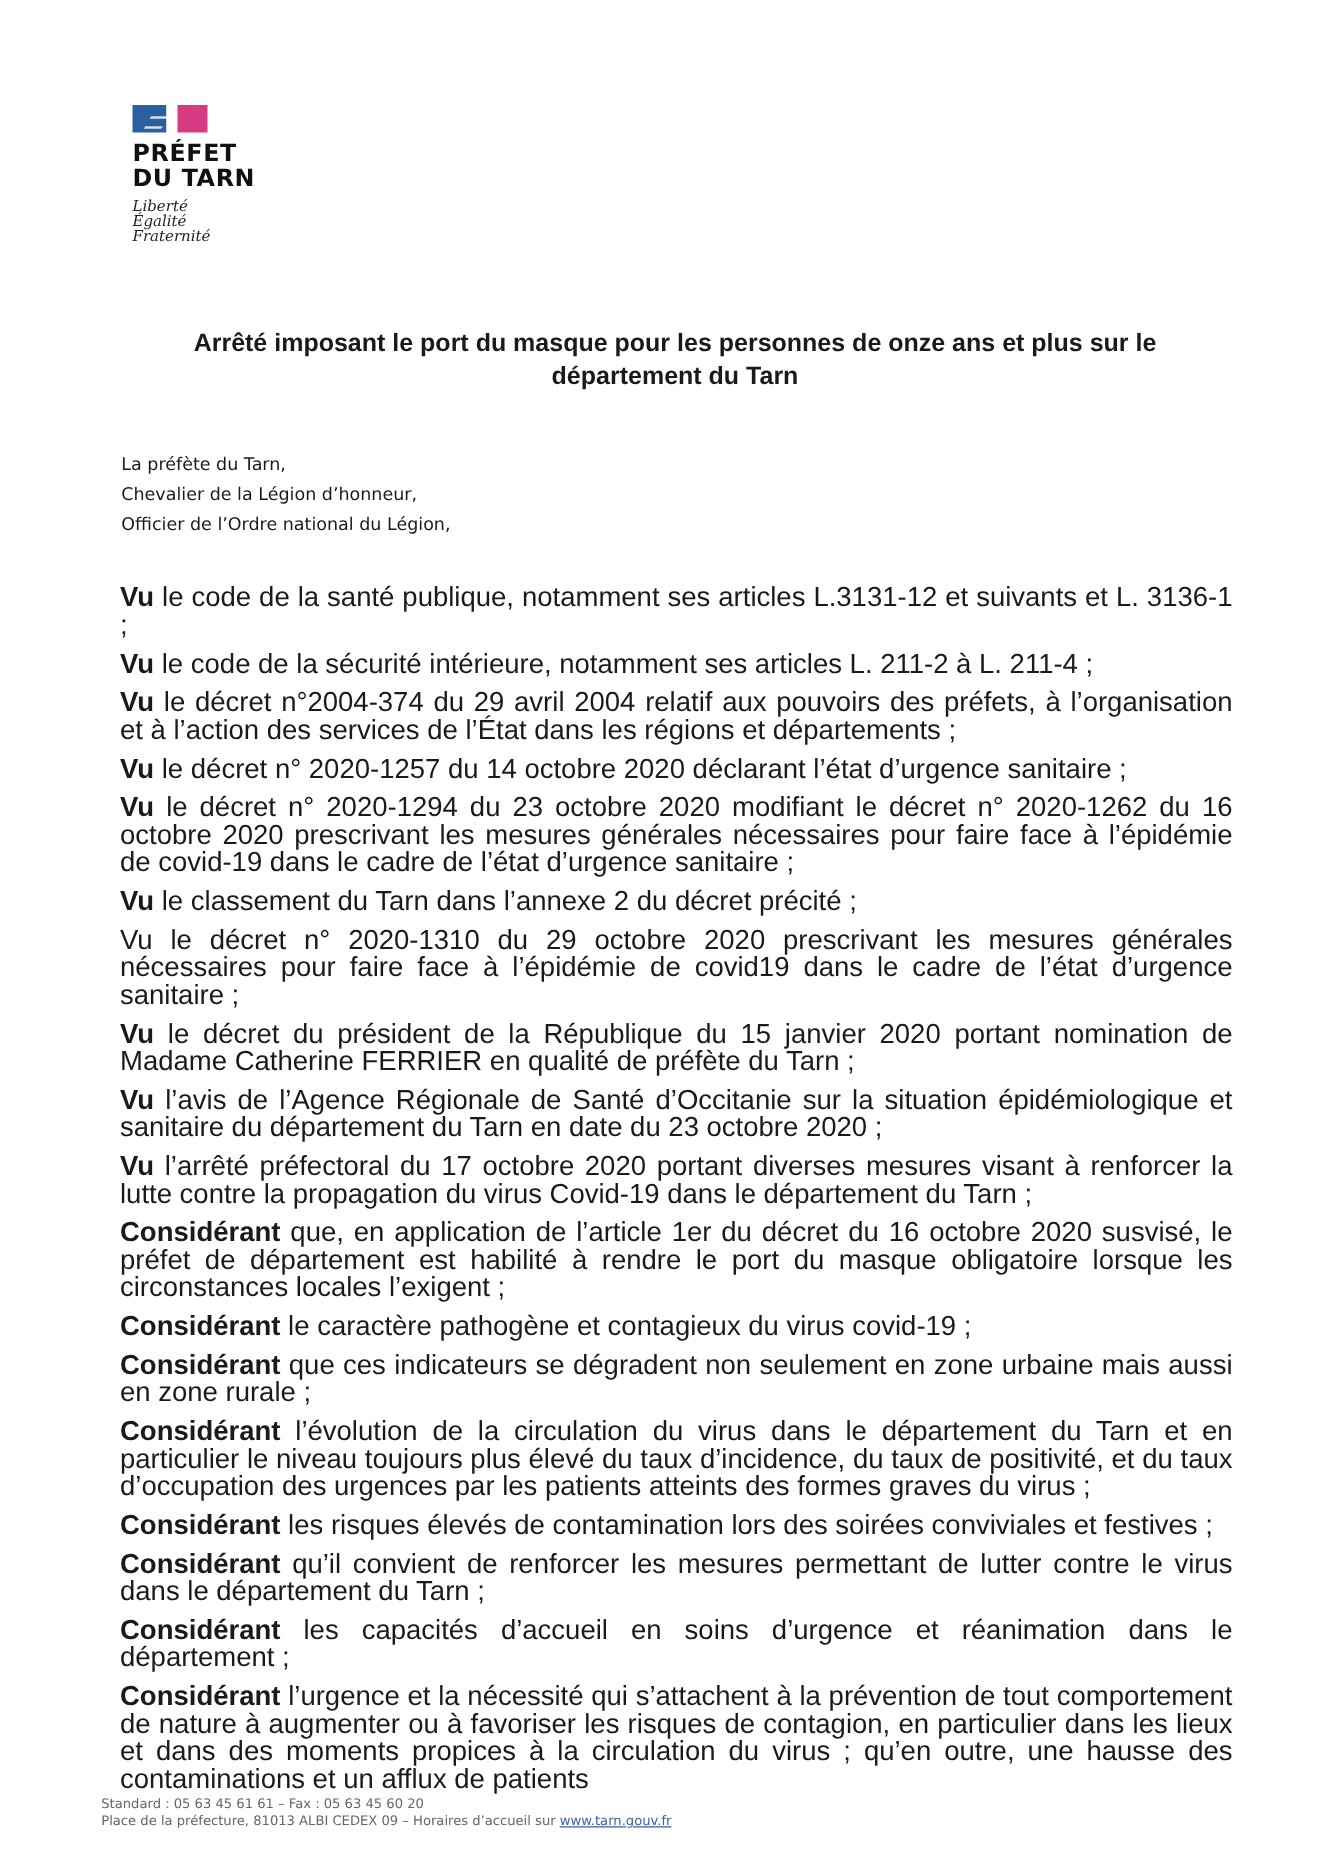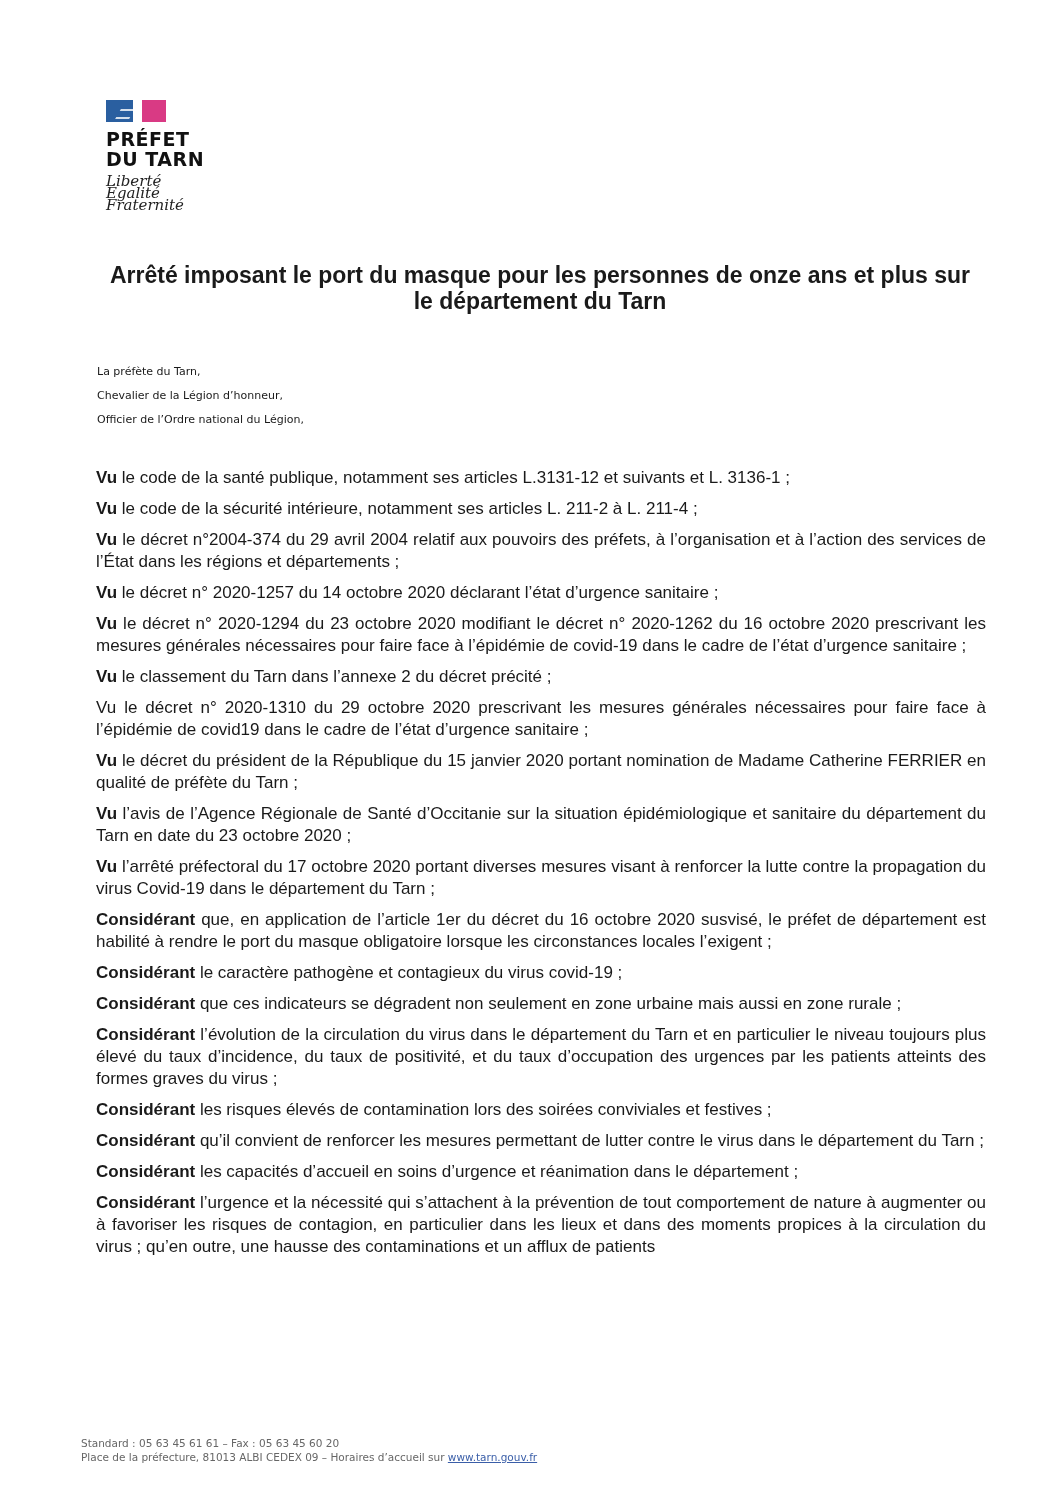--- a/index.html
+++ b/index.html
@@ -1,29 +1,29 @@
 <!DOCTYPE html>
 <html><head>
 <meta charset="utf-8">
 <style>
   html, body { margin: 0; padding: 0; background: #ffffff; }
   body { width: 1058px; height: 1496px; position: relative; overflow: hidden;
          font-family: "DejaVu Sans", "Liberation Sans", sans-serif; color: #1a1a1a; }
-  .logo { position: absolute; left: 106px; top: 100px; }
+  .logo { position: absolute; left: 106px; top: 84px; }
   .flag { position: relative; width: 58px; height: 22px; }
   .flag .blue { position: absolute; left: 0; top: 0; width: 27px; height: 22px; background: #2a5fa0; }
   .flag .red  { position: absolute; left: 36px; top: 0; width: 24px; height: 22px; background: #d93a84; }
   .flag .mark { position: absolute; left: 12px; top: 9px; width: 14px; height: 6px; border-top: 2px solid #fff; border-bottom: 2px solid #fff; transform: skewX(-30deg); opacity: .8; }
   .prefet { margin-top: 7px; font-family: "DejaVu Sans", sans-serif; font-weight: bold; font-size: 19px; line-height: 20px; letter-spacing: 0.5px; color: #111; }
-  .devise { margin-top: 6px; font-family: "DejaVu Serif", serif; font-style: italic; font-size: 15px; line-height: 12px; color: #222; }
+  .devise { margin-top: 6px; font-family: "DejaVu Serif", serif; font-style: italic; font-size: 12px; line-height: 12px; color: #222; }
   .title { position: absolute; left: 100px; top: 262px; width: 880px; text-align: center;
-           font-family: "Liberation Sans", sans-serif; font-weight: bold; font-size: 23px; line-height: 26px; color: #1a1a1a; }
-  .authority { position: absolute; left: 97px; top: 360px; font-family: "DejaVu Sans", sans-serif; font-size: 11px; line-height: 24px; color: #1a1a1a; }
+           font-family: "Liberation Sans", sans-serif; font-weight: bold; font-size: 20px; line-height: 26px; color: #1a1a1a; }
+  .authority { position: absolute; left: 97px; top: 360px; font-family: "DejaVu Sans", sans-serif; font-size: 14px; line-height: 24px; color: #1a1a1a; }
   .body { position: absolute; left: 96px; top: 467px; width: 890px;
-          font-family: "Liberation Sans", sans-serif; font-size: 17px; line-height: 22px; color: #1a1a1a; }
+          font-family: "Liberation Sans", sans-serif; font-size: 22px; line-height: 22px; color: #1a1a1a; }
   .clause { margin: 0 0 9px 0; text-align: justify; }
   .clause b { font-weight: bold; }
   .footer { position: absolute; left: 81px; top: 1436px; font-family: "DejaVu Sans", sans-serif; font-size: 10.5px; line-height: 14px; color: #666; }
   .footer a { color: #3a5ea8; text-decoration: underline; }
 </style>
 </head>
 <body>
 
 <div class="logo">
   <div class="flag">

